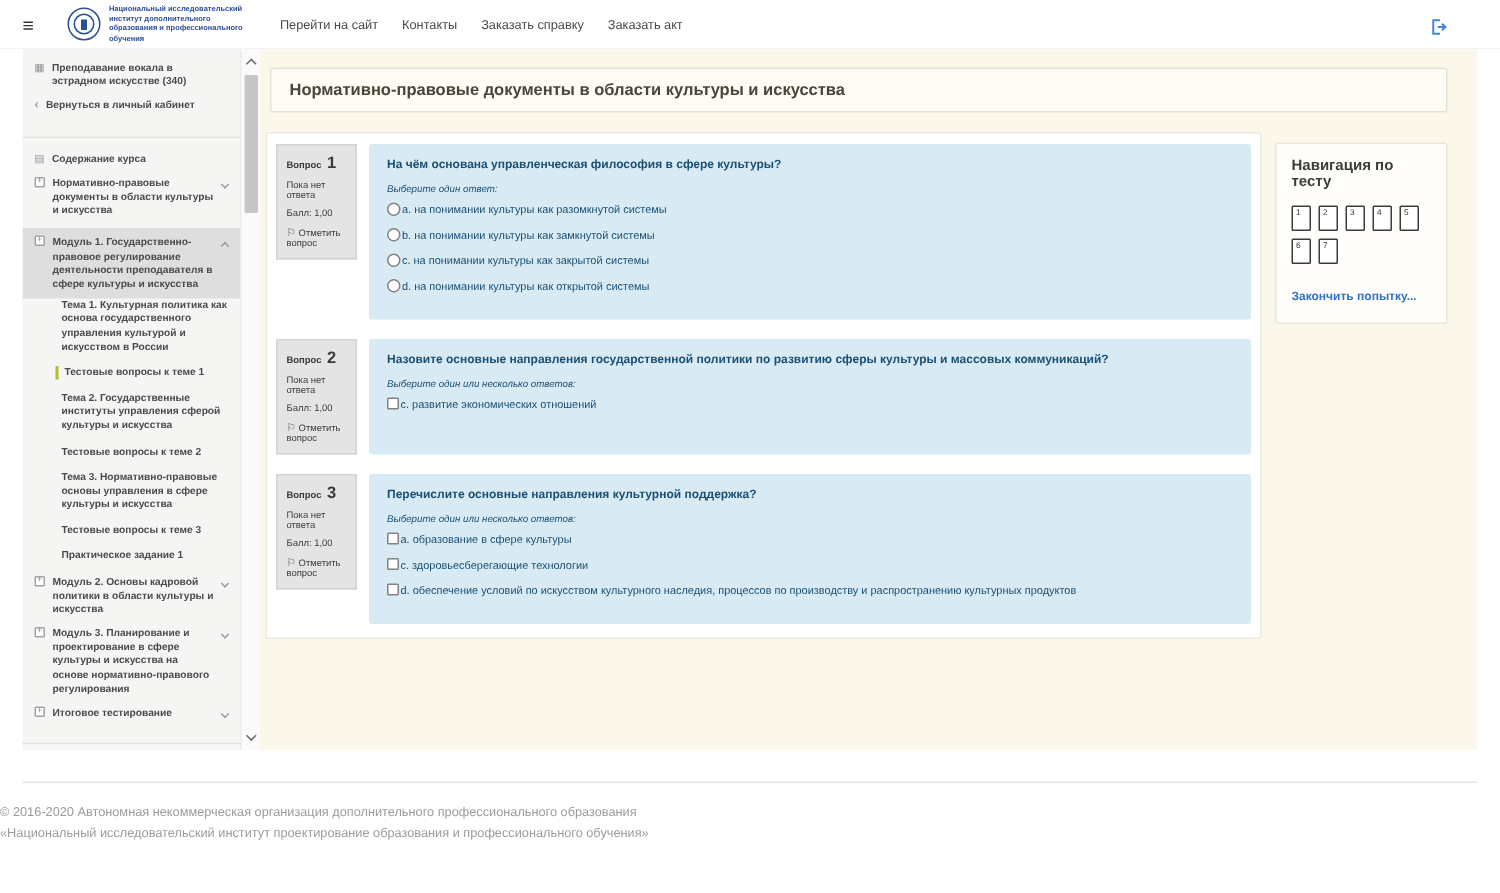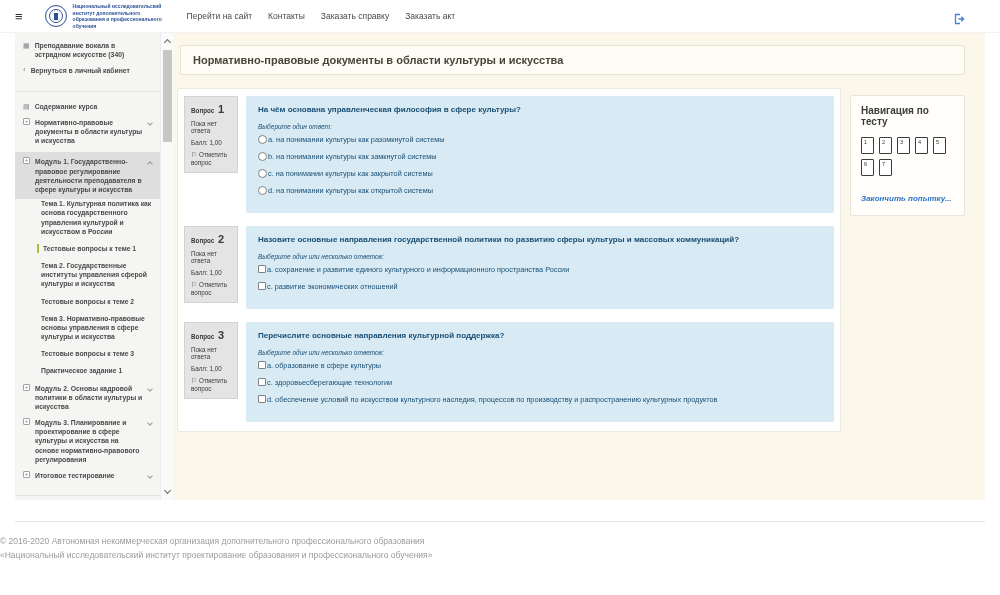--- a/index.html
+++ b/index.html
@@ -77,21 +77,21 @@
   .ctl-check { flex:0 0 auto; width:8px; height:8px; border:1px solid #828282; border-radius:1px; background:#fff; }
   .opt-text { font-size:7.3px; }
 
   
   .quiz-nav { position:absolute; top:62px; right:20px; width:115px; background:#fffefb;
     border:1px solid #e9e5d8; border-radius:2px; padding:9px 10px 10px 10px; }
   .quiz-nav h2 { font-size:10px; font-weight:bold; color:#3c3c3c; margin-bottom:10px; }
   .qn-grid { display:flex; flex-wrap:wrap; gap:5px; width:90px; margin-bottom:11px; }
   .qn-box { width:13px; height:17px; background:#fff; border:1.5px solid #3c3c3c; border-radius:1px;
     font-size:5.5px; color:#333; padding:1px 0 0 2px; cursor:pointer; }
-  .finish-link { font-size:8px; color:#2c72c7; font-weight:bold; cursor:pointer; text-decoration:none; display:inline-block;font-style:italic; }
+  .finish-link { font-size:8px; color:#2c72c7; font-weight:bold; cursor:pointer; text-decoration:none; display:inline-block; }
 
   
   .footer { position:absolute; top:500px; left:0; width:1000px; height:95px; background:#fff; }
   .footer-line { border-top:1px solid #e4e4e4; margin:21px 15px 0 15px; }
   .footer-text { margin-top:13px; text-align:left; font-size:8.5px; color:#9b9b9b; line-height:1.6; }
 </style>
 </head>
 <body>
 
 <div class="app">
@@ -237,24 +237,20 @@
               <span class="flag-ico">⚐</span>
               <span>Отметить вопрос</span>
             </div>
           </div>
           <div class="q-content">
             <div class="q-text">Назовите основные направления государственной политики по развитию сферы культуры и массовых коммуникаций?</div>
             <div class="q-prompt">Выберите один или несколько ответов:</div>
             <div class="opts">
               <label class="opt">
                 <span class="ctl-check"></span>
-                <span class="opt-text">a. сохранение и развитие единого культурного и информационного пространства России</span>
-              </label>
-              <label class="opt">
-                <span class="ctl-check"></span>
                 <span class="opt-text">c. развитие экономических отношений</span>
               </label>
             </div>
           </div>
         </section>
 
         <section class="q">
           <div class="q-info">
             <div class="q-no">
               <span>Вопрос</span> <b>3</b>

